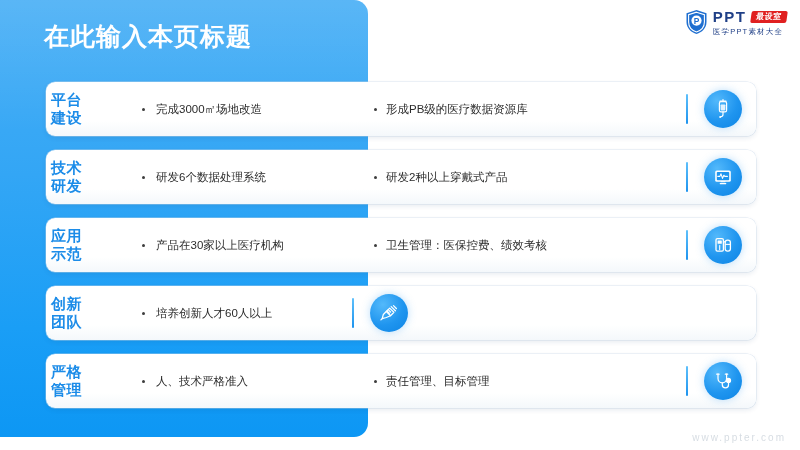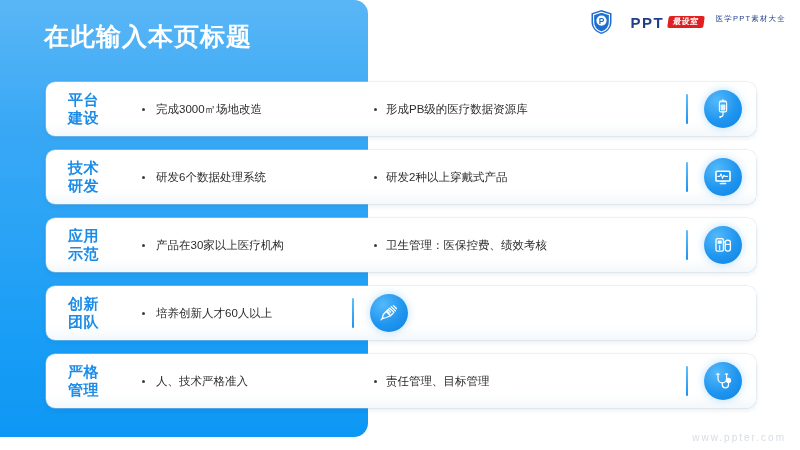--- a/index.html
+++ b/index.html
@@ -48,21 +48,21 @@
   
   .logo {
     position:absolute;
     right:14px; top:9px;
     display:flex; align-items:center; gap:5px;
   }
   .logo-shield {
     position:relative;
     width:23px; height:26px;
   }
-  .logo-text-block { display:flex; flex-direction:row; gap:12px;margin-left:12px; }
+  .logo-text-block { display:flex; flex-direction:column; gap:4px; }
   .logo-row1 { display:flex; align-items:center; gap:4px; }
   .logo-ppt {
     font-size:15px; font-weight:bold; color:#1f3f86;
     letter-spacing:1.5px; line-height:1;
   }
   .logo-badge {
     background:#e02020;
     color:#ffffff;
     font-size:8px;
     font-weight:bold;
@@ -94,21 +94,21 @@
     border-radius:9px;
     box-shadow:0 2px 5px rgba(20,60,110,0.10), 0 0 0 0.5px rgba(210,225,240,0.7);
     display:flex;
     align-items:center;
   }
   .row:last-child { margin-bottom:0;align-items:center; }
 
   .row-label {
     width:74px;
     flex:0 0 74px;
-    padding-left:22px;
+    padding-left:5px;
     color:#1c8ce8;
     font-weight:bold;
     font-size:15px;
     line-height:1.18;
     letter-spacing:0.5px;
   }
   .row-label span { display:block; }
 
   .bullet-col {
     display:flex;

